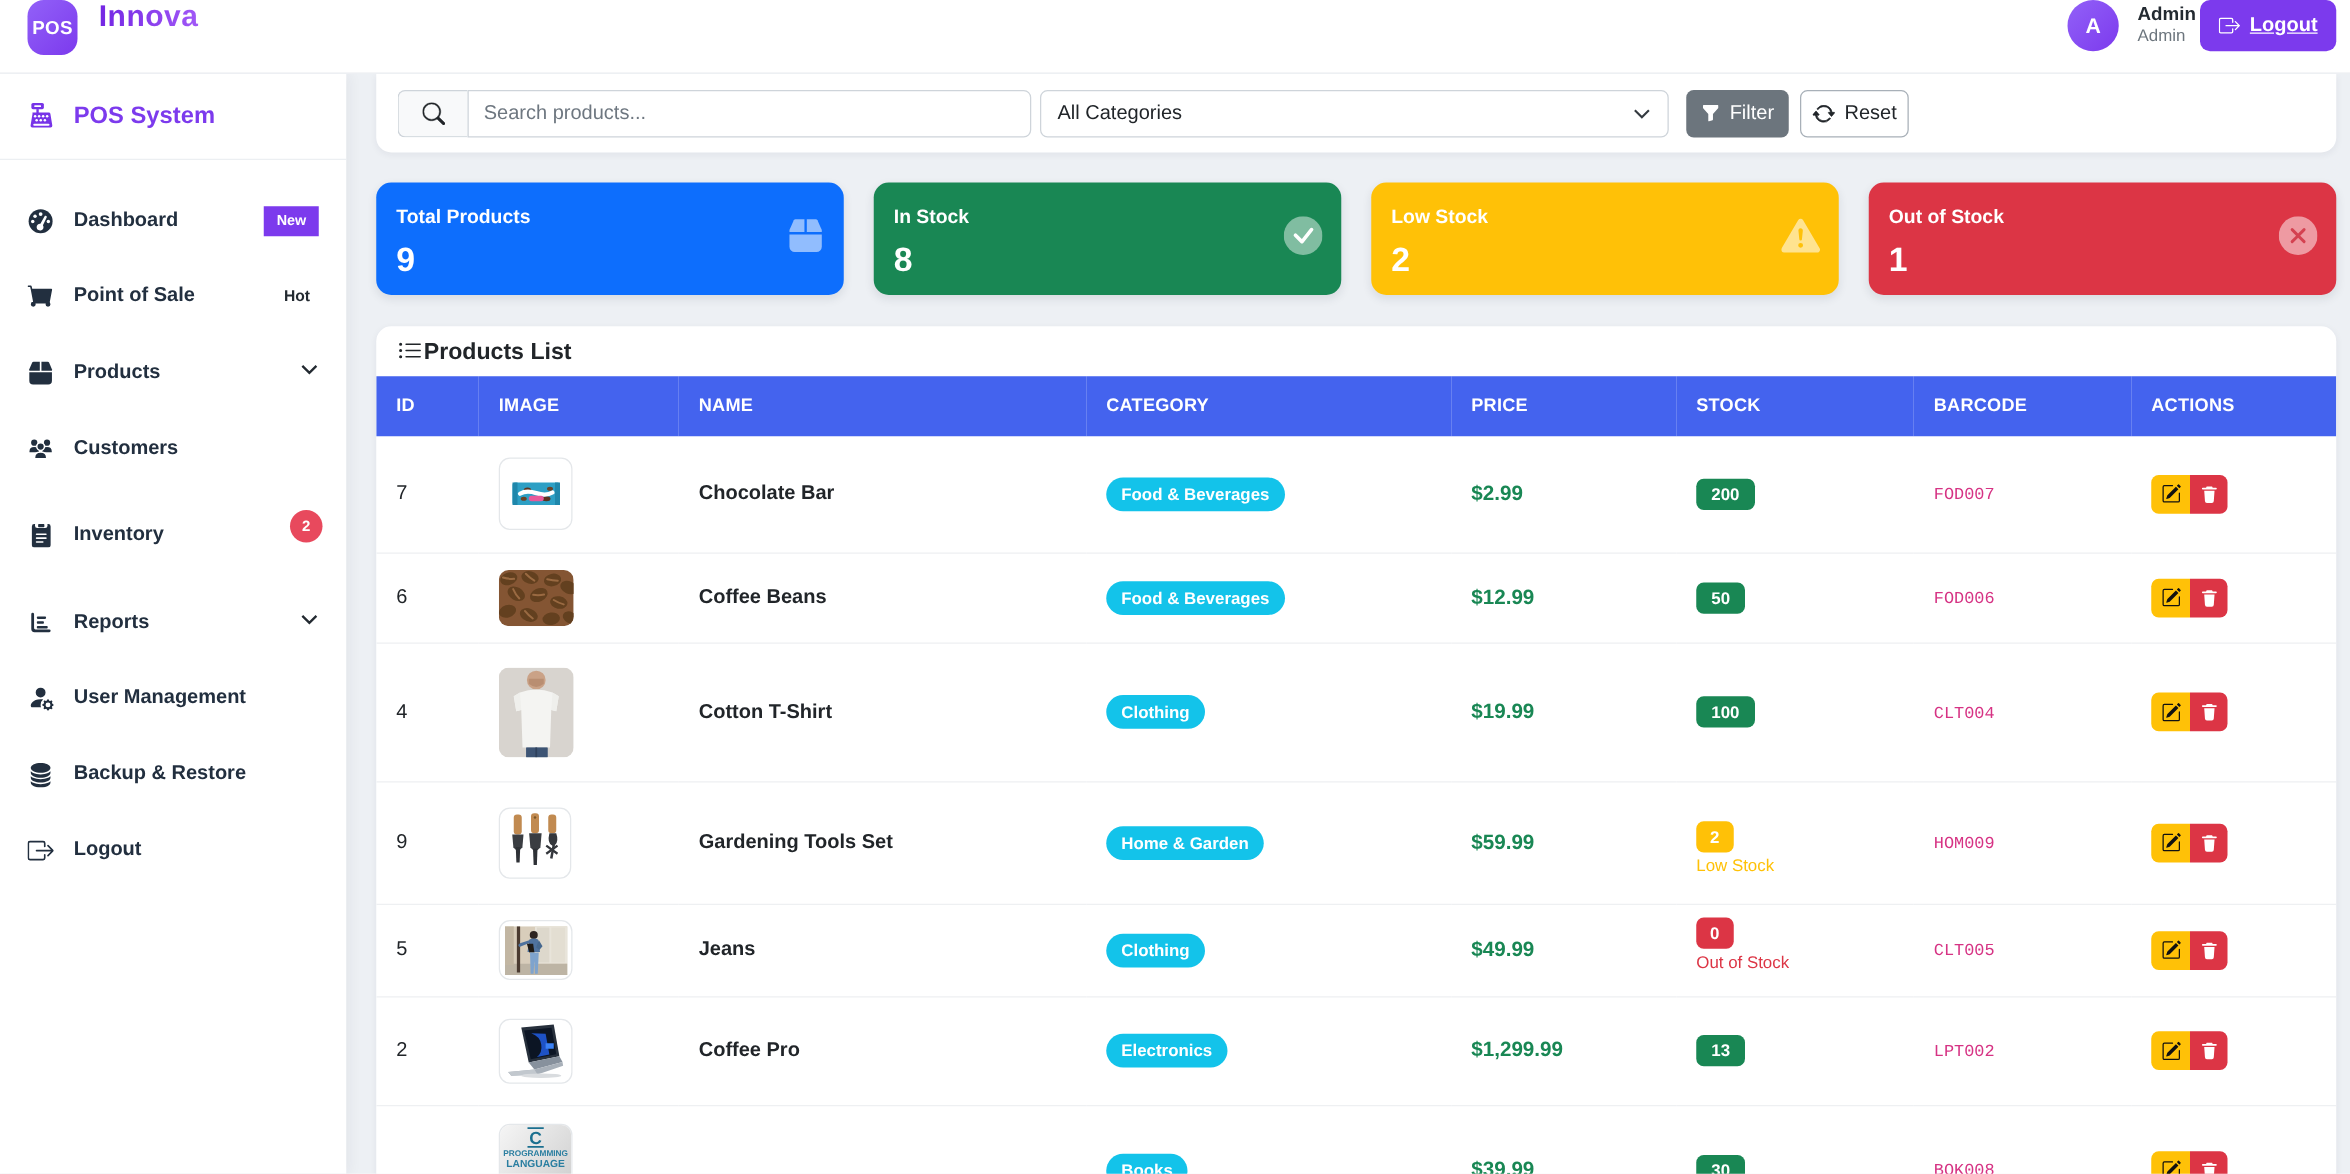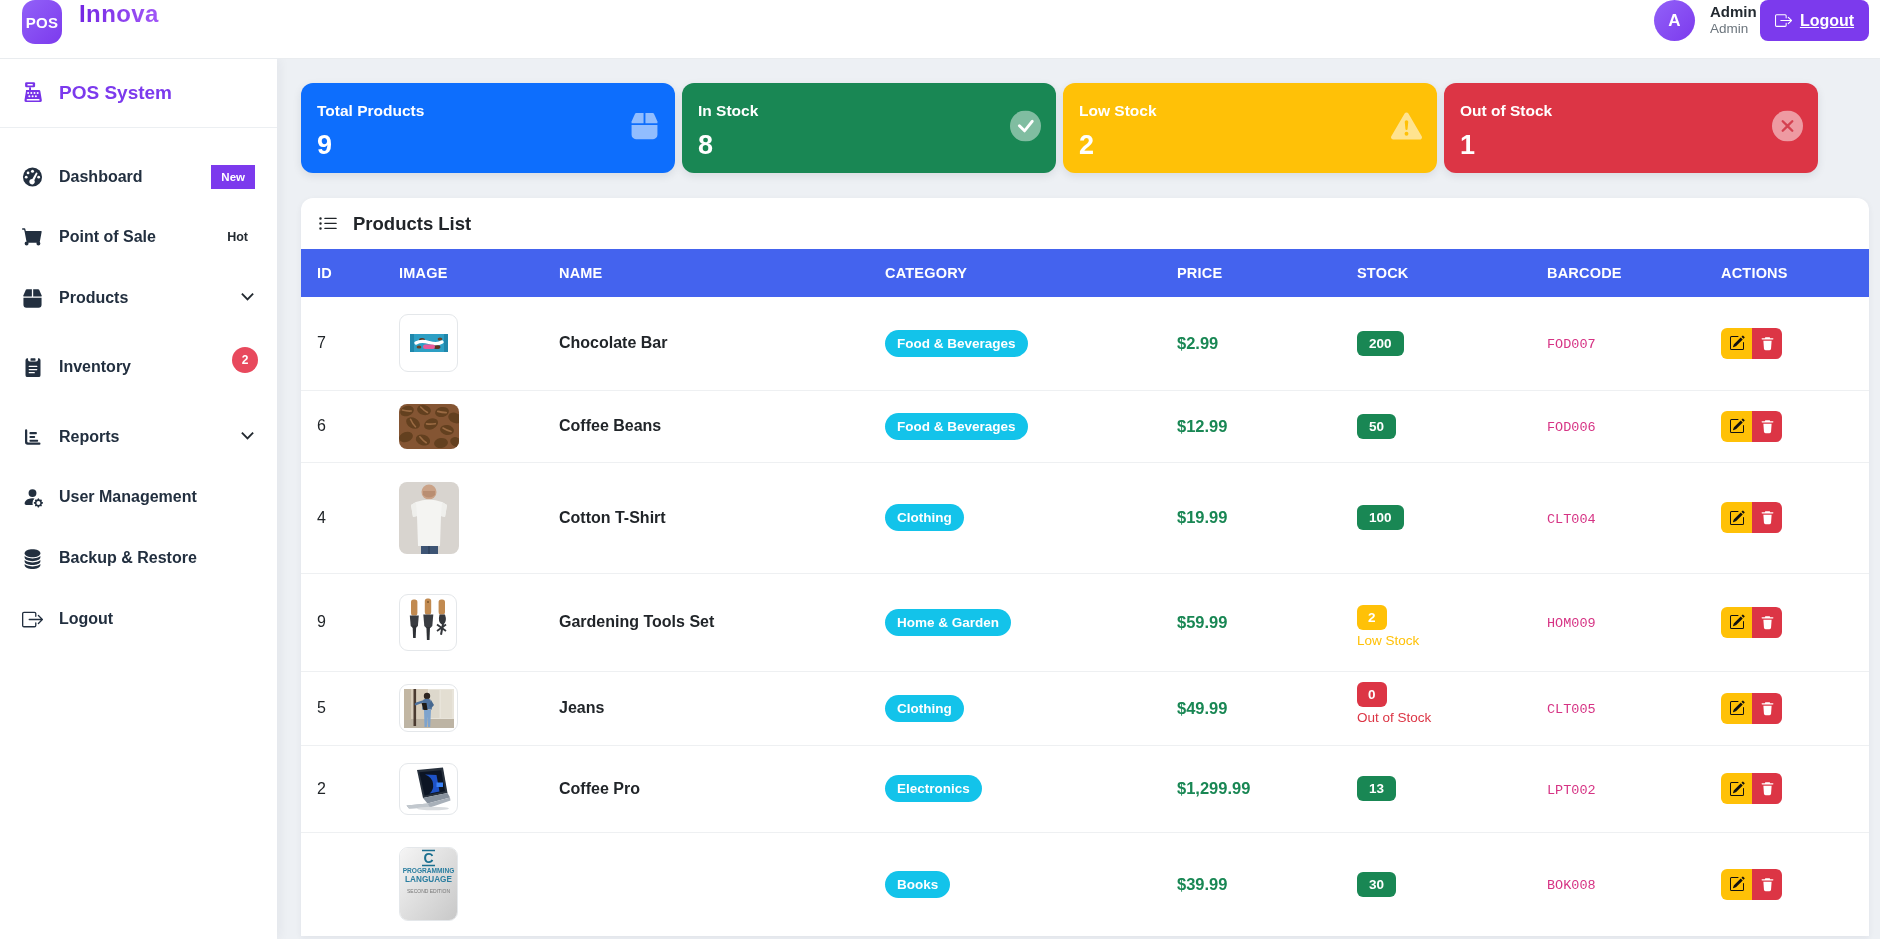--- a/index.html
+++ b/index.html
@@ -39,32 +39,32 @@
 .filtercard{margin-left:24px;width:1568px;height:63px;background:#fff;border-radius:0 0 12px 12px;box-shadow:0 2px 6px rgba(30,40,60,.06);display:flex;align-items:center;padding-left:17px}
 .sgroup{display:flex;width:507px;height:38px}
 .sgroup .pre{width:56px;border:1px solid #ced4da;border-right:0;border-radius:6px 0 0 6px;background:#f8f9fa;display:flex;align-items:center;justify-content:center}
 .sgroup input{flex:1;border:1px solid #ced4da;border-radius:0 6px 6px 0;font-family:"Liberation Sans",sans-serif;font-size:16px;padding:0 12px;color:#212529;outline:none}
 .sgroup input::placeholder{color:#6e7780}
 .sel{margin-left:7px;width:503px;height:38px;border:1px solid #ced4da;border-radius:6px;background:#fff;display:flex;align-items:center;padding:0 13px;font-size:16px;color:#212529;position:relative}
 .sel svg{position:absolute;right:13px}
 .btn-filter{margin-left:14px;width:82px;height:38px;border-radius:6px;background:#6c757d;color:#fff;font-size:16px;display:flex;align-items:center;justify-content:center;gap:8px}
 .btn-reset{margin-left:9px;width:87px;height:38px;border-radius:6px;background:#fff;border:1px solid #a8b0b8;color:#212529;font-size:16px;display:flex;align-items:center;justify-content:center;gap:8px}
 
-.stats{margin:24px 0 0 24px;width:1568px;display:flex;gap:7px}
+.stats{margin:24px 0 0 24px;width:1568px;display:flex;gap:24px}
 .stat{width:374px;height:90px;border-radius:12px;padding:19px 22px 0 16px;position:relative;color:#fff;box-shadow:0 3px 8px rgba(30,40,60,.10)}
 .stat .t{font-size:15.5px;font-weight:bold;line-height:17px}
 .stat .v{font-size:27px;font-weight:bold;margin-top:14px;line-height:24px}
 .stat .icn{position:absolute;right:15px;top:50%;transform:translateY(-50%)}
 .s-blue{background:#0d6efd}
 .s-green{background:#198754}
 .s-yellow{background:#ffc107}
 .s-red{background:#dc3545}
 
 .pcard{margin:25px 0 0 24px;width:1568px;background:#fff;border-radius:12px 12px 0 0;box-shadow:0 2px 6px rgba(30,40,60,.06);overflow:hidden}
-.phead{height:51px;display:flex;align-items:center;padding-left:17px;gap:15px}
+.phead{height:40px;display:flex;align-items:center;padding-left:17px;gap:1px}
 .phead .t{font-size:18.5px;font-weight:bold;color:#212529}
 table{width:100%;border-collapse:collapse;table-layout:fixed}
 thead th{background:#4463ee;color:#fff;font-size:14.5px;font-weight:bold;text-align:left;height:48px;padding:0 0 0 16px;letter-spacing:.2px}
 td{padding:0 0 0 16px;vertical-align:middle;border-top:1px solid #eef0f2;font-size:16px}
 tbody tr:first-child td{border-top:none}
 .nm{font-weight:bold}
 .thumb{border:1px solid #e4e7ea;border-radius:9px;background:#fff;overflow:hidden;display:flex;align-items:center;justify-content:center}
 .cat{display:inline-block;background:#13c3ea;color:#fff;font-size:13.5px;font-weight:bold;padding:6px 12px;border-radius:14px}
 .price{color:#198754;font-weight:bold;font-size:16.5px}
 .stock{display:inline-block;color:#fff;font-size:13.5px;font-weight:bold;padding:5px 12px;border-radius:6px;background:#198754}
@@ -152,20 +152,35 @@
             <path d="M2.95 1.4 A.9.9 0 0 1 3.65 1 h3.85 v5.5 H1.1 v-.9 z"></path>
             <path d="M8.5 1 h3.85 a.9.9 0 0 1 .7.4 l1.85 4.2 v.9 H8.5 z"></path>
             <path d="M1.1 7.5 h13.8 v5.2 a2.3 2.3 0 0 1-2.3 2.3 H3.4 a2.3 2.3 0 0 1-2.3-2.3 z"></path>
           </svg>
         </span>
         <span class="lb">Products</span>
         <span class="right chev"><svg width="15" height="15" viewBox="0 0 16 16" fill="none" stroke="#232a31" stroke-width="2">
             <path d="M2 5l6 6 6-6"></path>
           </svg></span>
       </div>
+    <div class="mi m17">
+        <span class="ic">
+          <svg width="23" height="23" viewBox="0 0 16 16" fill="#222f3f">
+            <circle cx="4.1" cy="3.9" r="1.9"></circle>
+            <path d="M1.2 9.3 q0-2.7 2.9-2.7 t2.9 2.7 v.45 h-5.8 z"></path>
+            <circle cx="11.9" cy="3.9" r="1.9"></circle>
+            <path d="M9 9.3 q0-2.7 2.9-2.7 t2.9 2.7 v.45 h-5.8 z"></path>
+            <g stroke="#fff" stroke-width=".9">
+              <circle cx="8" cy="6.3" r="2.35"></circle>
+              <path d="M4.3 13.1 q0-3.5 3.7-3.5 t3.7 3.5 v.55 h-7.4 z"></path>
+            </g>
+          </svg>
+        </span>
+        <span class="lb">Customers</span>
+      </div>
     <div class="mi m25">
         <span class="ic">
           <svg width="20" height="20" viewBox="0 0 16 16" fill="#222f3f">
             <path d="M10 1.5a.5.5 0 0 0-.5-.5h-3a.5.5 0 0 0-.5.5v1a.5.5 0 0 0 .5.5h3a.5.5 0 0 0 .5-.5z"></path>
             <path d="M4.085 1H3.5A1.5 1.5 0 0 0 2 2.5v12A1.5 1.5 0 0 0 3.5 16h9a1.5 1.5 0 0 0 1.5-1.5v-12A1.5 1.5 0 0 0 12.5 1h-.585q.084.236.085.5V2a1.5 1.5 0 0 1-1.5 1.5h-5A1.5 1.5 0 0 1 4 2v-.5q.001-.264.085-.5M5 7h6a.5.5 0 0 1 0 1H5a.5.5 0 0 1 0-1m0 2.5h6a.5.5 0 0 1 0 1H5a.5.5 0 0 1 0-1m0 2.5h4a.5.5 0 0 1 0 1H5a.5.5 0 0 1 0-1"></path>
           </svg>
         </span>
         <span class="lb">Inventory</span>
         <span class="badge-red">2</span>
       </div>
@@ -208,20 +223,42 @@
             <path fill-rule="evenodd" d="M10 12.5a.5.5 0 0 1-.5.5h-8a.5.5 0 0 1-.5-.5v-9a.5.5 0 0 1 .5-.5h8a.5.5 0 0 1 .5.5v2a.5.5 0 0 0 1 0v-2A1.5 1.5 0 0 0 9.5 2h-8A1.5 1.5 0 0 0 0 3.5v9A1.5 1.5 0 0 0 1.5 14h8a1.5 1.5 0 0 0 1.5-1.5v-2a.5.5 0 0 0-1 0z"></path>
             <path fill-rule="evenodd" d="M15.854 8.354a.5.5 0 0 0 0-.708l-3-3a.5.5 0 0 0-.708.708L14.293 7.5H5.5a.5.5 0 0 0 0 1h8.793l-2.147 2.146a.5.5 0 0 0 .708.708z"></path>
           </svg>
         </span>
         <span class="lb">Logout</span>
       </div>
   </div>
 </div>
 
 <div class="main">
+  <div class="filtercard">
+    <div class="sgroup">
+      <div class="pre">
+          <svg width="18" height="18" viewBox="0 0 16 16" fill="#212529" stroke="#212529" stroke-width=".3">
+            <path d="M11.742 10.344a6.5 6.5 0 1 0-1.397 1.398h-.001q.044.06.098.115l3.85 3.85a1 1 0 0 0 1.415-1.414l-3.85-3.85a1 1 0 0 0-.115-.1zM12 6.5a5.5 5.5 0 1 1-11 0 5.5 5.5 0 0 1 11 0"></path>
+          </svg>
+        </div>
+      <input placeholder="Search products..." style="">
+    </div>
+    <div class="sel">All Categories
+      <svg width="15" height="15" viewBox="0 0 16 16" fill="none" stroke="#343a40" stroke-width="1.8">
+          <path d="M2 5.5l6 6 6-6"></path>
+        </svg>
+    </div>
+    <div class="btn-filter"><svg width="15" height="15" viewBox="0 0 16 16" fill="#fff">
+          <path d="M1.5 1.5A.5.5 0 0 1 2 1h12a.5.5 0 0 1 .5.5v2a.5.5 0 0 1-.128.334L10 8.692V13.5a.5.5 0 0 1-.342.474l-3 1A.5.5 0 0 1 6 14.5V8.692L1.628 3.834A.5.5 0 0 1 1.5 3.5z"></path>
+        </svg>Filter</div>
+    <div class="btn-reset"><svg width="18" height="18" viewBox="0 0 16 16" fill="#212529" stroke="#212529" stroke-width=".5">
+          <path d="M11.534 7h3.932a.25.25 0 0 1 .192.41l-1.966 2.36a.25.25 0 0 1-.384 0l-1.966-2.36a.25.25 0 0 1 .192-.41m-11 2h3.932a.25.25 0 0 0 .192-.41L2.692 6.23a.25.25 0 0 0-.384 0L.342 8.59A.25.25 0 0 0 .534 9"></path>
+          <path fill-rule="evenodd" d="M8 3c-1.552 0-2.94.707-3.857 1.818a.5.5 0 1 1-.771-.636A6.002 6.002 0 0 1 13.917 7H12.9A5 5 0 0 0 8 3M3.1 9a5.002 5.002 0 0 0 8.757 2.182.5.5 0 1 1 .771.636A6.002 6.002 0 0 1 2.083 9z"></path>
+        </svg>Reset</div>
+  </div>
 
   <div class="stats">
     <div class="stat s-blue">
         <div class="t">Total Products</div>
         <div class="v">9</div>
       <span class="icn"><svg width="31" height="30" viewBox="0 0 16 16" fill="rgba(255,255,255,.55)">
             <path d="M2.95 1.4 A.9.9 0 0 1 3.65 1 h3.85 v5.5 H1.1 v-.9 z"></path>
             <path d="M8.5 1 h3.85 a.9.9 0 0 1 .7.4 l1.85 4.2 v.9 H8.5 z"></path>
             <path d="M1.1 7.5 h13.8 v5.2 a2.3 2.3 0 0 1-2.3 2.3 H3.4 a2.3 2.3 0 0 1-2.3-2.3 z"></path>
           </svg></span>

